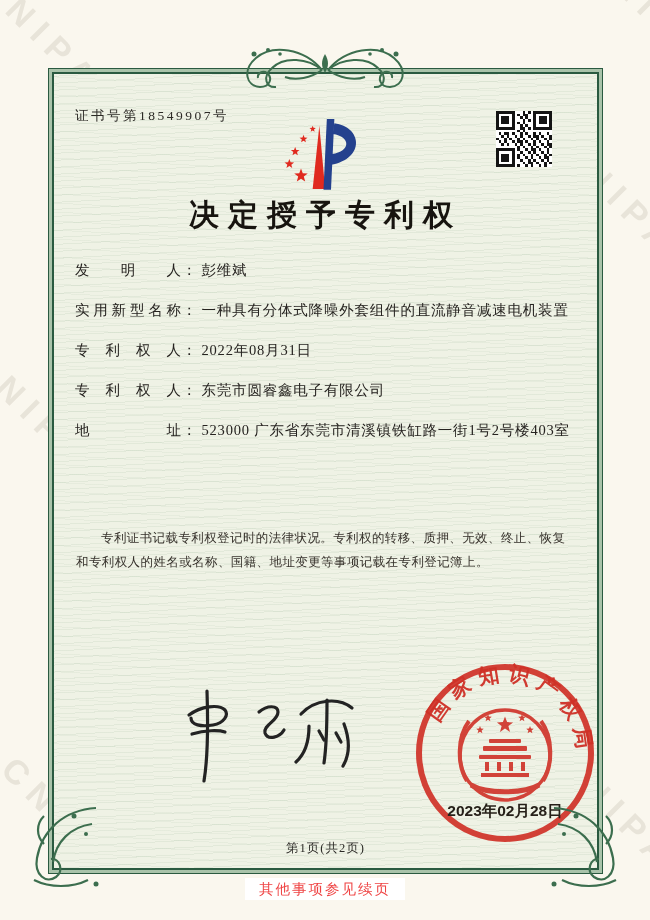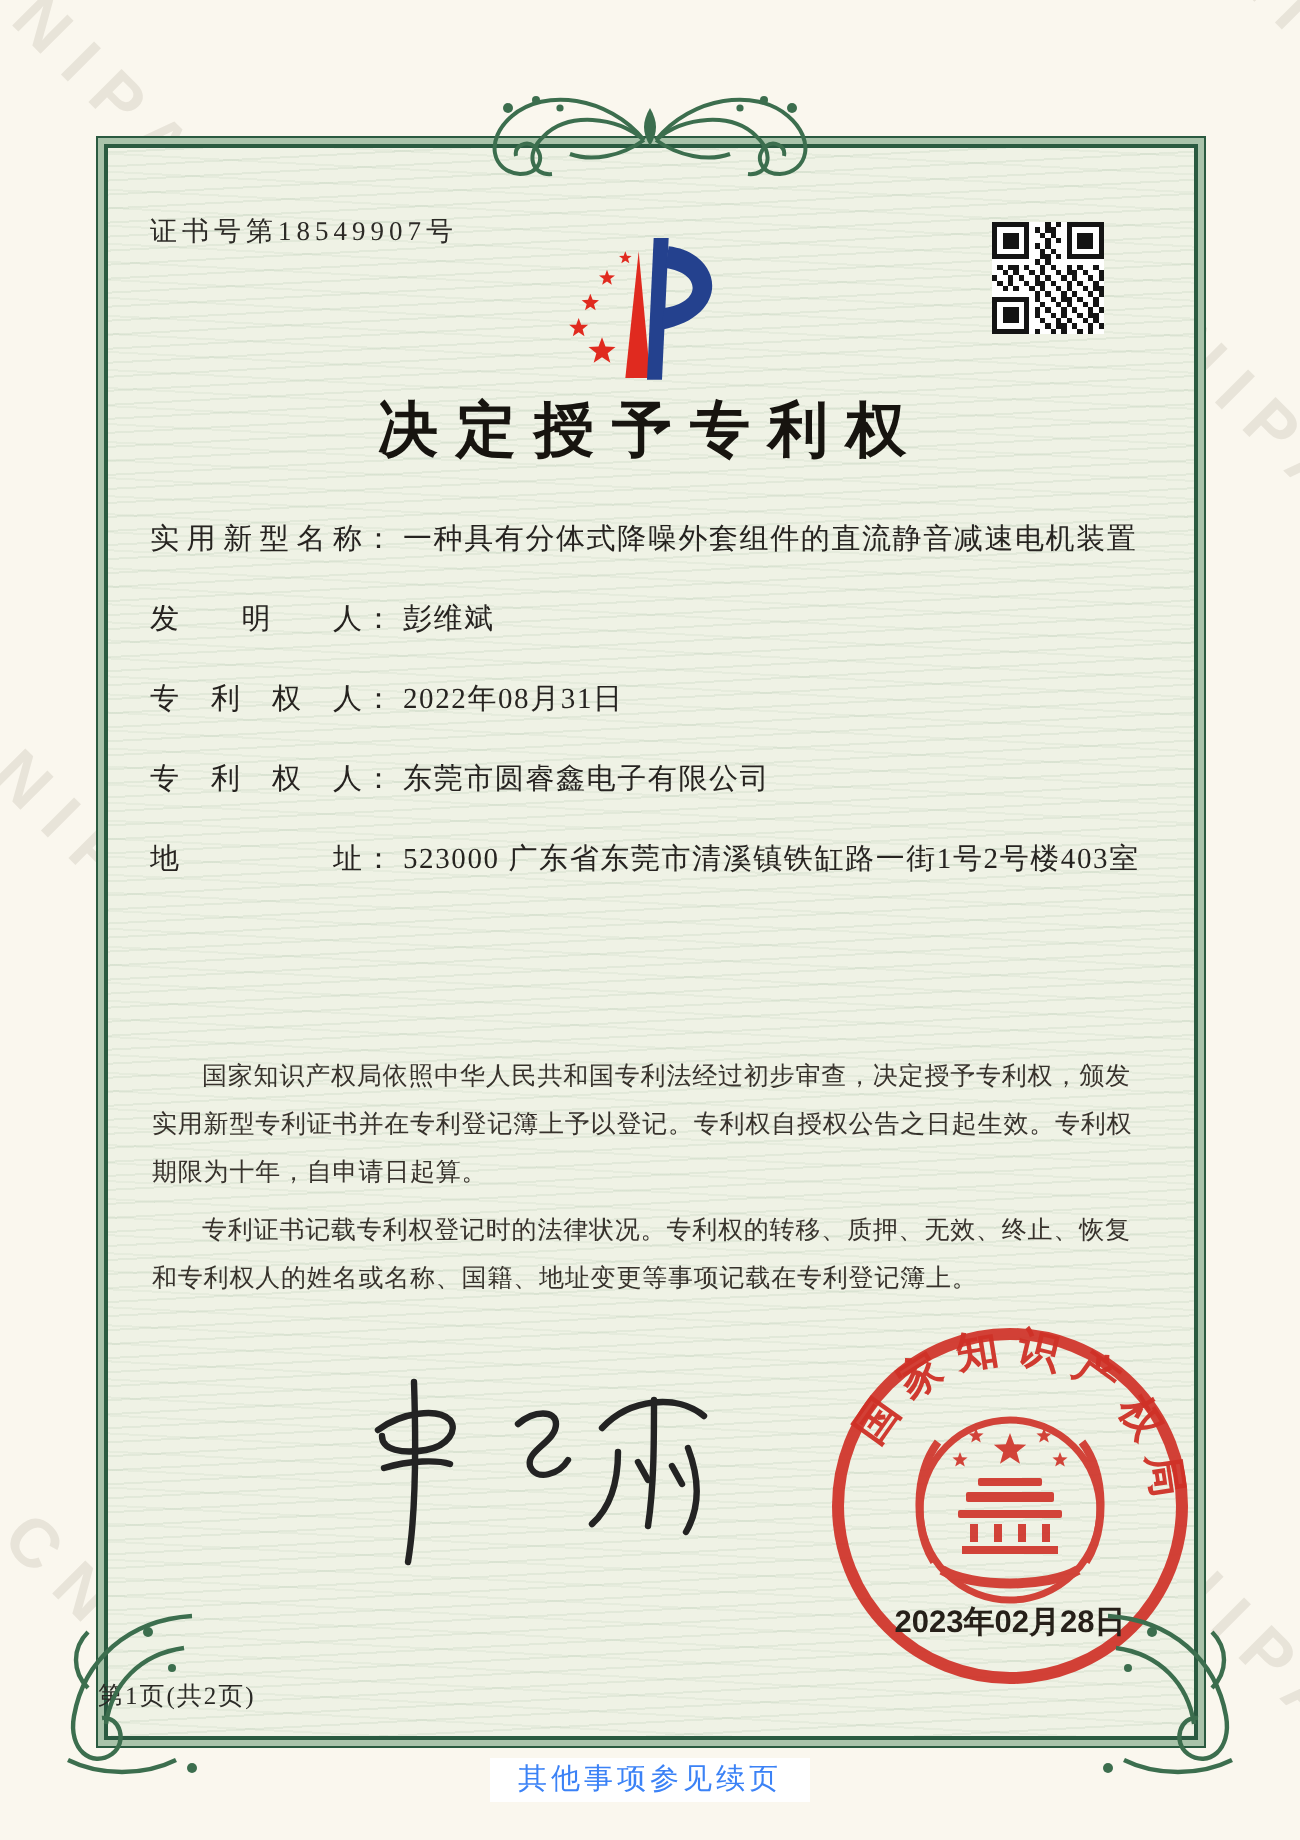--- a/index.html
+++ b/index.html
@@ -34,22 +34,22 @@
   .frow{margin-bottom:23px;line-height:17px;white-space:nowrap;}
   .flabel{display:inline-block;width:106px;text-align:justify;text-align-last:justify;vertical-align:top;}
   .fcolon{display:inline-block;margin:0 5px 0 1px;}
   .fvalue{letter-spacing:.8px;}
   .half{display:inline-block;width:271px;}
   .paras{position:absolute;left:27px;right:26px;top:458px;font-size:12.5px;line-height:1.9;color:#37322c;letter-spacing:.4px;}
   .paras p{margin:0 0 6px 0;text-indent:2em;}
   .signer{position:absolute;left:40px;top:656px;font-family:"Liberation Sans",sans-serif;font-size:15px;color:#3b3b3b;line-height:2.0;letter-spacing:2px;}
   .sig{position:absolute;left:118px;top:612px;width:195px;height:115px;}
   .seal{position:absolute;left:362px;top:590px;width:188px;height:188px;}
-  .pagenum{position:absolute;left:0;bottom:16px;width:100%;text-align:left;font-size:12.5px;color:#2b2a26;letter-spacing:1px;}
-  .cont{position:absolute;left:0;top:880px;width:100%;text-align:center;font-size:14.5px;color:#3b82f6;}
+  .pagenum{position:absolute;left:0;bottom:16px;width:100%;text-align:center;font-size:12.5px;color:#2b2a26;letter-spacing:1px;}
+  .cont{position:absolute;left:0;top:880px;width:100%;text-align:center;font-size:14.5px;color:#ef4444;}
   .cont span{background:#ffffff;padding:3px 14px;letter-spacing:2px;}
 </style>
 </head>
 <body>
 
 <span class="wm" style="left:-35px;top:14px">CNIPA</span>
 <span class="wm" style="left:572px;top:-12px">CNIPA</span>
 <span class="wm" style="left:542px;top:178px">CNIPA</span>
 <span class="wm" style="left:-45px;top:392px">CNIPA</span>
 <span class="wm" style="left:244px;top:505px">CNIPA</span>
@@ -190,38 +190,37 @@
       <rect x="11" y="20" width="1" height="1" fill="#141414"></rect>
       <rect x="13" y="20" width="1" height="1" fill="#141414"></rect>
       <rect x="16" y="20" width="1" height="1" fill="#141414"></rect>
       <rect x="18" y="20" width="1" height="1" fill="#141414"></rect>
     </svg>
 
   <div class="title">决定授予专利权</div>
 
   <div class="fields">
     <div class="frow">
+      <span class="flabel">发明人</span><span class="fcolon">：</span><span class="fvalue">彭维斌</span>
+    </div>
+    <div class="frow">
       <span class="flabel">实用新型名称</span><span class="fcolon">：</span><span class="fvalue">一种具有分体式降噪外套组件的直流静音减速电机装置</span>
     </div>
     <div class="frow">
-      <span class="flabel">发明人</span><span class="fcolon">：</span><span class="fvalue">彭维斌</span>
-    </div>
-    <div class="frow">
       <span class="flabel">专利权人</span><span class="fcolon">：</span><span class="fvalue">2022年08月31日</span>
     </div>
     <div class="frow">
       <span class="flabel">专利权人</span><span class="fcolon">：</span><span class="fvalue">东莞市圆睿鑫电子有限公司</span>
     </div>
     <div class="frow">
       <span class="flabel">地址</span><span class="fcolon">：</span><span class="fvalue">523000 广东省东莞市清溪镇铁缸路一街1号2号楼403室</span>
     </div>
   </div>
 
   <div class="paras">
-    <p>国家知识产权局依照中华人民共和国专利法经过初步审查，决定授予专利权，颁发实用新型专利证书并在专利登记簿上予以登记。专利权自授权公告之日起生效。专利权期限为十年，自申请日起算。</p>
     <p>专利证书记载专利权登记时的法律状况。专利权的转移、质押、无效、终止、恢复和专利权人的姓名或名称、国籍、地址变更等事项记载在专利登记簿上。</p>
   </div>
 
 
   <svg class="sig" viewBox="0 0 195 115">
     <g fill="none" stroke="#232323" stroke-width="3.2" stroke-linecap="round">
       <path d="M22 34 C34 25 52 23 58 29 C62 34 57 42 46 44 C34 46 24 44 24 37"></path>
       <path d="M25 53 C38 49 52 49 58 51"></path>
       <path d="M40 10 C41 40 41 76 37 100"></path>
       <path d="M92 31 C100 24 111 24 111 31 C111 40 96 44 98 52 C101 60 113 56 117 49"></path>

